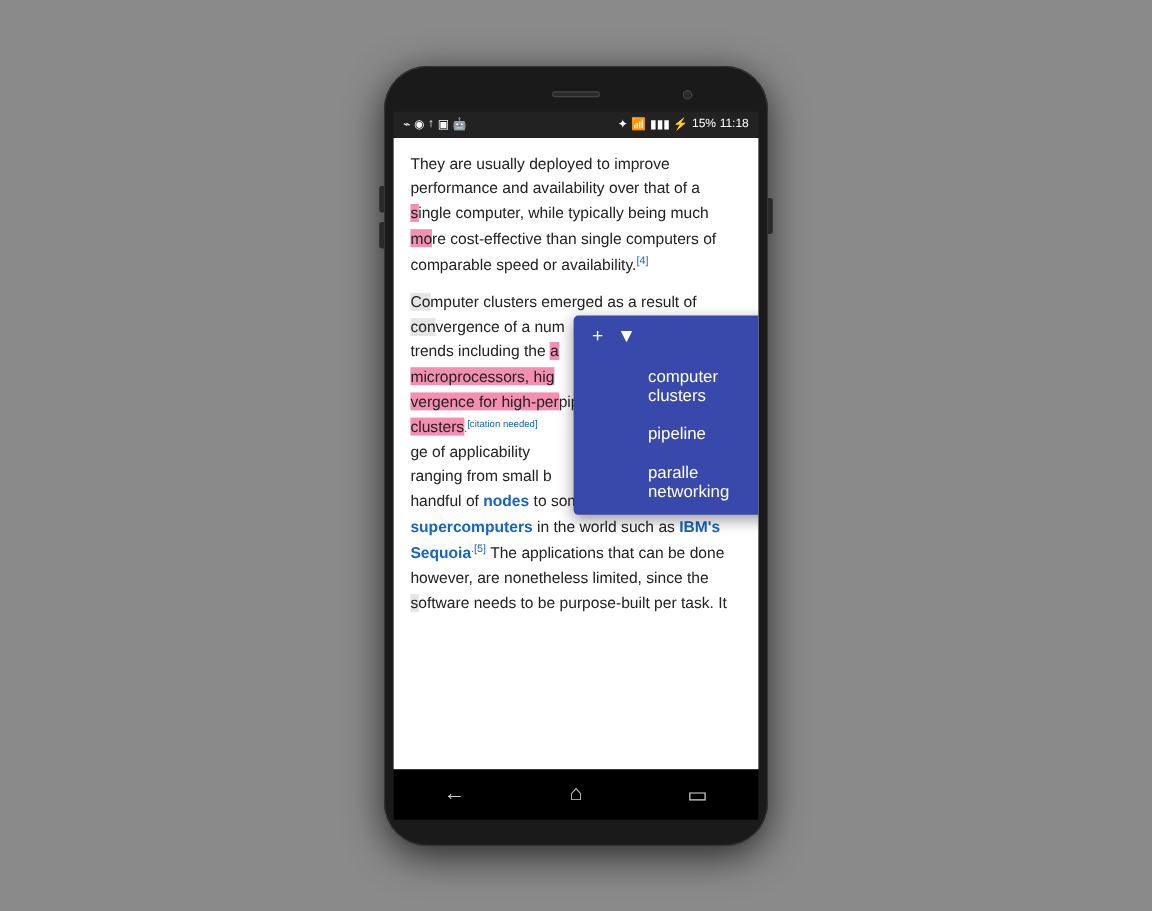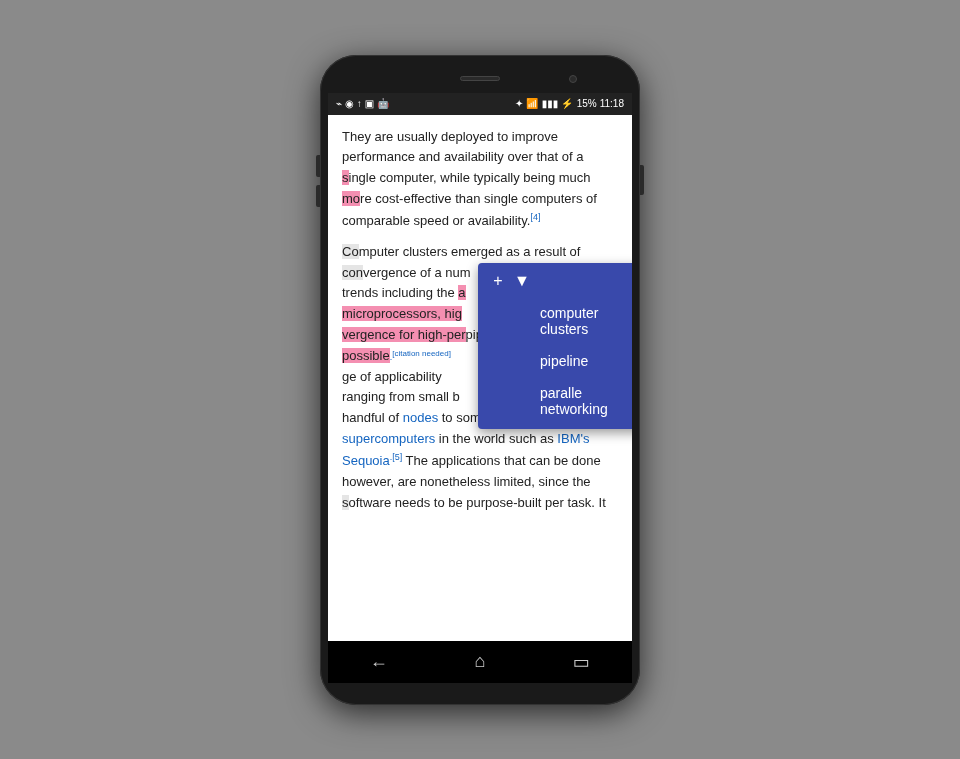--- a/index.html
+++ b/index.html
@@ -94,20 +94,21 @@
 
     .highlight-pink {
       background-color: #f48fb1;
     }
     .highlight-yellow {
       background-color: #e5e5e5;
     }
     .link-blue {
       color: #1565c0;
       text-decoration: none;
+      font-weight: bold;
     }
     .sup {
       font-size: 9px;
       vertical-align: super;
     }
     .citation {
       color: #1565c0;
       font-size: 9px;
     }
 
@@ -263,21 +264,21 @@
 
       <div class="paragraph">
         <span>They are usually deployed to improve performance and availability over that of a </span><span class="highlight-pink">s</span><span>ingle computer, while typically being much </span><span class="highlight-pink">mo</span><span>re cost-effective than single computers of comparable speed or availability.<span class="sup citation">[4]</span></span>
       </div>
 
       <div class="paragraph">
         <span class="highlight-yellow">Co</span><span>mputer clusters emerged as a result of </span><span class="highlight-yellow">con</span><span>vergence of a num</span><br>
         <span>trends including the </span><span class="highlight-pink">a</span><br>
         <span class="highlight-pink">microprocessors, hig</span><br>
         <span class="highlight-pink">vergence for high-per</span><span>pipeline</span><br>
-        <span class="highlight-pink">possible</span><span class="citation">.<sup style="font-size:8px;">[citation needed]</sup></span><br>
+        <span class="highlight-pink">clusters</span><span class="citation">.<sup style="font-size:8px;">[citation needed]</sup></span><br>
         <span>ge of applicability</span><br>
         <span>ranging from small b</span><br>
         <span>handful of </span><span class="link-blue">nodes</span><span> to some of the fastest</span><br>
         <span class="link-blue">supercomputers</span><span> in the world such as </span><span class="link-blue">IBM's Sequoia</span><span class="sup citation">.[5]</span><span> The applications that can be done however, are nonetheless limited, since the </span><span class="highlight-yellow">s</span><span>oftware needs to be purpose-built per task. It</span><br>
         <span class="highlight-yellow"> </span>
       </div>
 
     </div>
 
     <div class="popup">

